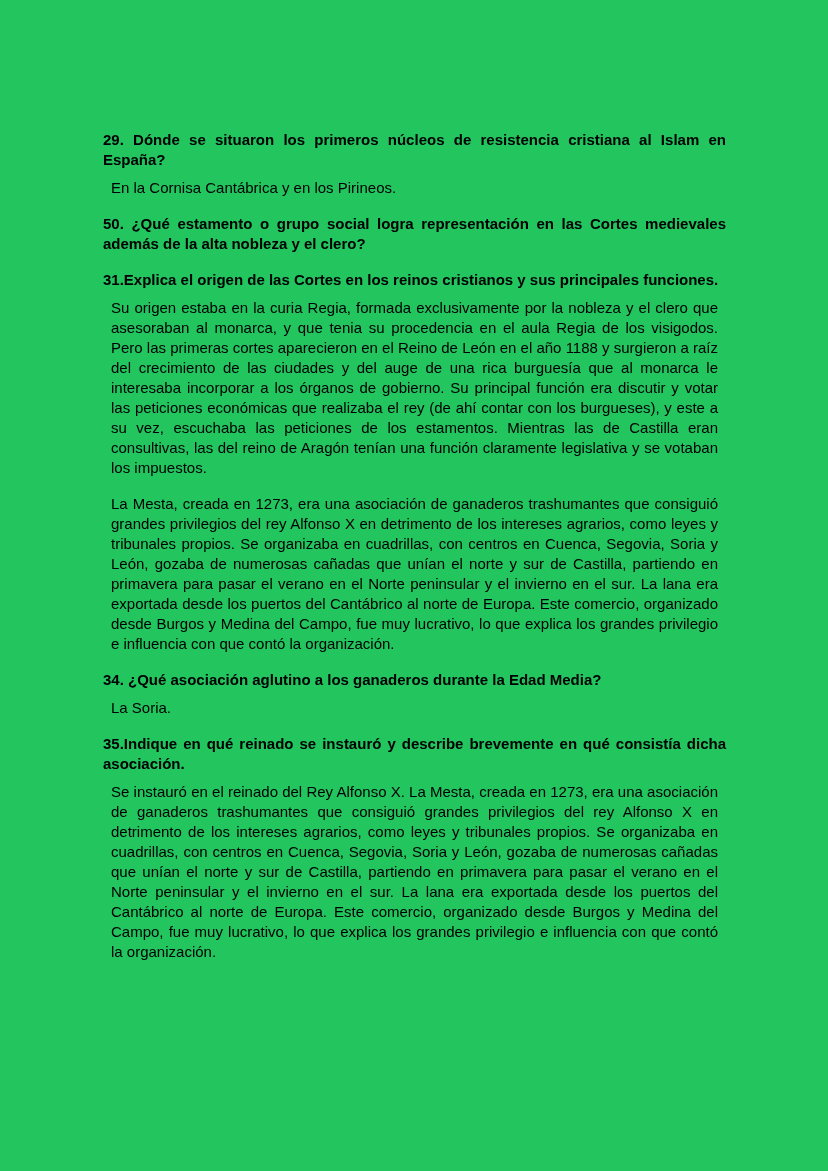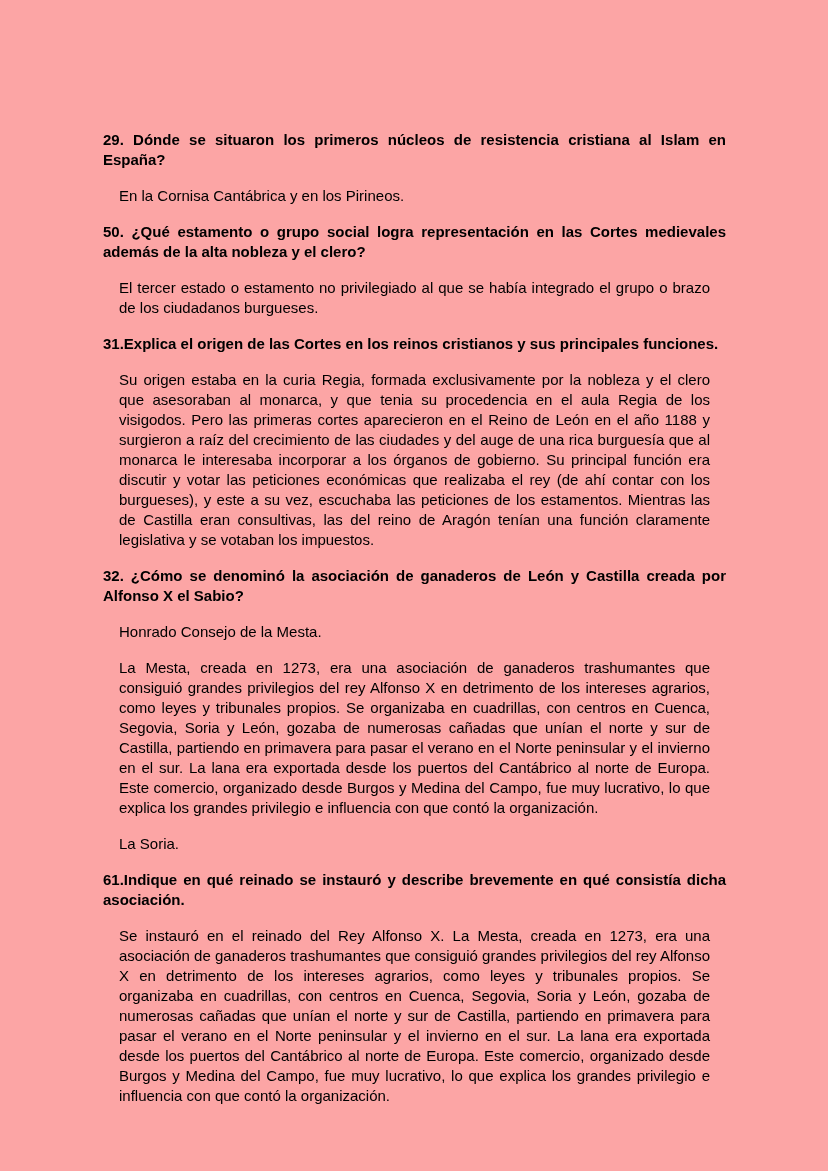--- a/index.html
+++ b/index.html
@@ -11,71 +11,67 @@
     width: 828px;
     min-height: 1171px;
     font-family: "Liberation Sans", sans-serif;
     color: #000000;
   }
   .page {
     box-sizing: border-box;
     width: 828px;
     min-height: 1171px;
     padding: 130px 102px 40px 103px;
-    background: #fca5a5;
+    background: #22c55e;
   }
   .qa-item {
     margin: 0 0 16px 0;
   }
   .question {
     margin: 0;
     font-size: 15px;
     line-height: 20px;
     font-weight: bold;
     text-align: justify;
   }
   .answer {
-    margin: 16px;
+    margin: 8px;
     font-size: 15px;
     line-height: 20px;
     font-weight: normal;
     text-align: justify;
   }
 </style>
 </head>
 <body>
 
 <div class="page">
 
   <div class="qa-item">
     <p class="question">29. Dónde se situaron los primeros núcleos de resistencia cristiana al Islam en España?</p>
     <p class="answer">En la Cornisa Cantábrica y en los Pirineos.</p>
   </div>
 
   <div class="qa-item">
     <p class="question">50. ¿Qué estamento o grupo social logra representación en las Cortes medievales además de la alta nobleza y el clero?</p>
-    <p class="answer">El tercer estado o estamento no privilegiado al que se había integrado el grupo o brazo de los ciudadanos burgueses.</p>
   </div>
 
   <div class="qa-item">
     <p class="question">31.Explica el origen de las Cortes en los reinos cristianos y sus principales funciones.</p>
     <p class="answer">Su origen estaba en la curia Regia, formada exclusivamente por la nobleza y el clero que asesoraban al monarca, y que tenia su procedencia en el aula Regia de los visigodos. Pero las primeras cortes aparecieron en el Reino de León en el año 1188 y surgieron a raíz del crecimiento de las ciudades y del auge de una rica burguesía que al monarca le interesaba incorporar a los órganos de gobierno. Su principal función era discutir y votar las peticiones económicas que realizaba el rey (de ahí contar con los burgueses), y este a su vez, escuchaba las peticiones de los estamentos. Mientras las de Castilla eran consultivas, las del reino de Aragón tenían una función claramente legislativa y se votaban los impuestos.</p>
   </div>
 
-  <div class="qa-item">
-    <p class="question">32. ¿Cómo se denominó la asociación de ganaderos de León y Castilla creada por Alfonso X el Sabio?</p>
-    <p class="answer">Honrado Consejo de la Mesta.</p>
-  </div>
 
   <div class="qa-item">
     <p class="answer">La Mesta, creada en 1273, era una asociación de ganaderos trashumantes que consiguió grandes privilegios del rey Alfonso X en detrimento de los intereses agrarios, como leyes y tribunales propios. Se organizaba en cuadrillas, con centros en Cuenca, Segovia, Soria y León, gozaba de numerosas cañadas que unían el norte y sur de Castilla, partiendo en primavera para pasar el verano en el Norte peninsular y el invierno en el sur. La lana era exportada desde los puertos del Cantábrico al norte de Europa. Este comercio, organizado desde Burgos y Medina del Campo, fue muy lucrativo, lo que explica los grandes privilegio e influencia con que contó la organización.</p>
   </div>
 
   <div class="qa-item">
+    <p class="question">34. ¿Qué asociación aglutino a los ganaderos durante la Edad Media?</p>
     <p class="answer">La Soria.</p>
   </div>
 
   <div class="qa-item">
-    <p class="question">61.Indique en qué reinado se instauró y describe brevemente en qué consistía dicha asociación.</p>
+    <p class="question">35.Indique en qué reinado se instauró y describe brevemente en qué consistía dicha asociación.</p>
     <p class="answer">Se instauró en el reinado del Rey Alfonso X. La Mesta, creada en 1273, era una asociación de ganaderos trashumantes que consiguió grandes privilegios del rey Alfonso X en detrimento de los intereses agrarios, como leyes y tribunales propios. Se organizaba en cuadrillas, con centros en Cuenca, Segovia, Soria y León, gozaba de numerosas cañadas que unían el norte y sur de Castilla, partiendo en primavera para pasar el verano en el Norte peninsular y el invierno en el sur. La lana era exportada desde los puertos del Cantábrico al norte de Europa. Este comercio, organizado desde Burgos y Medina del Campo, fue muy lucrativo, lo que explica los grandes privilegio e influencia con que contó la organización.</p>
   </div>
 
 </div>
 
 </body></html>

